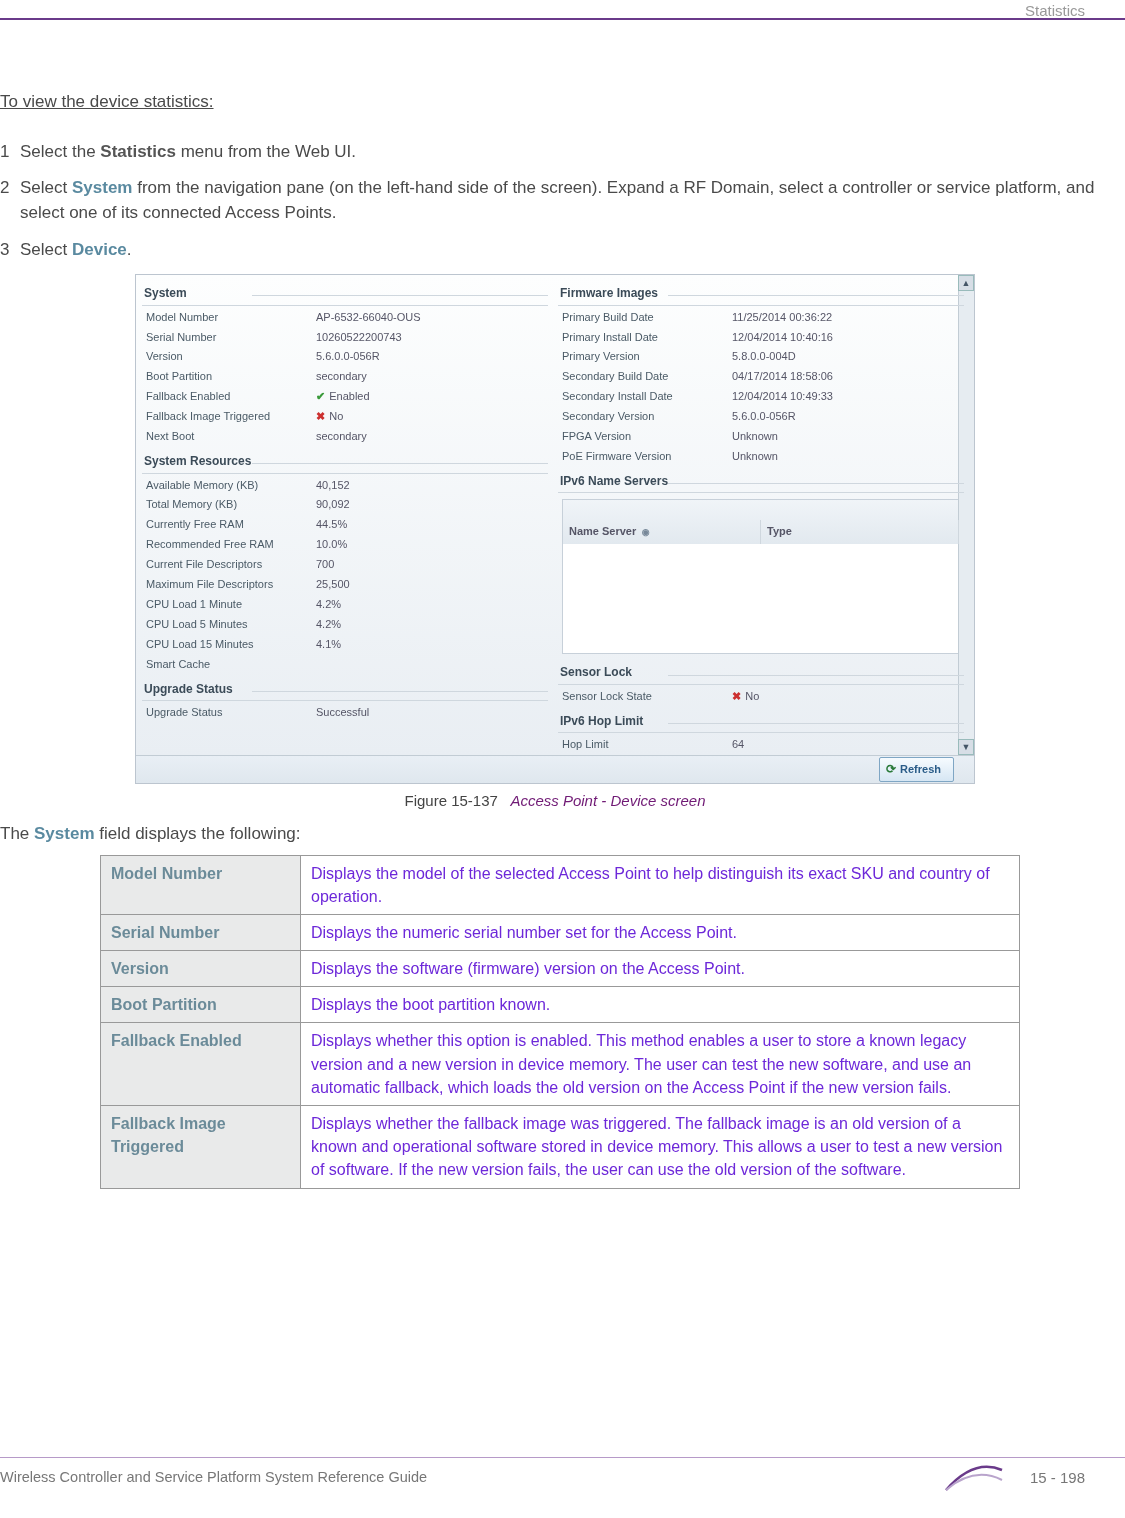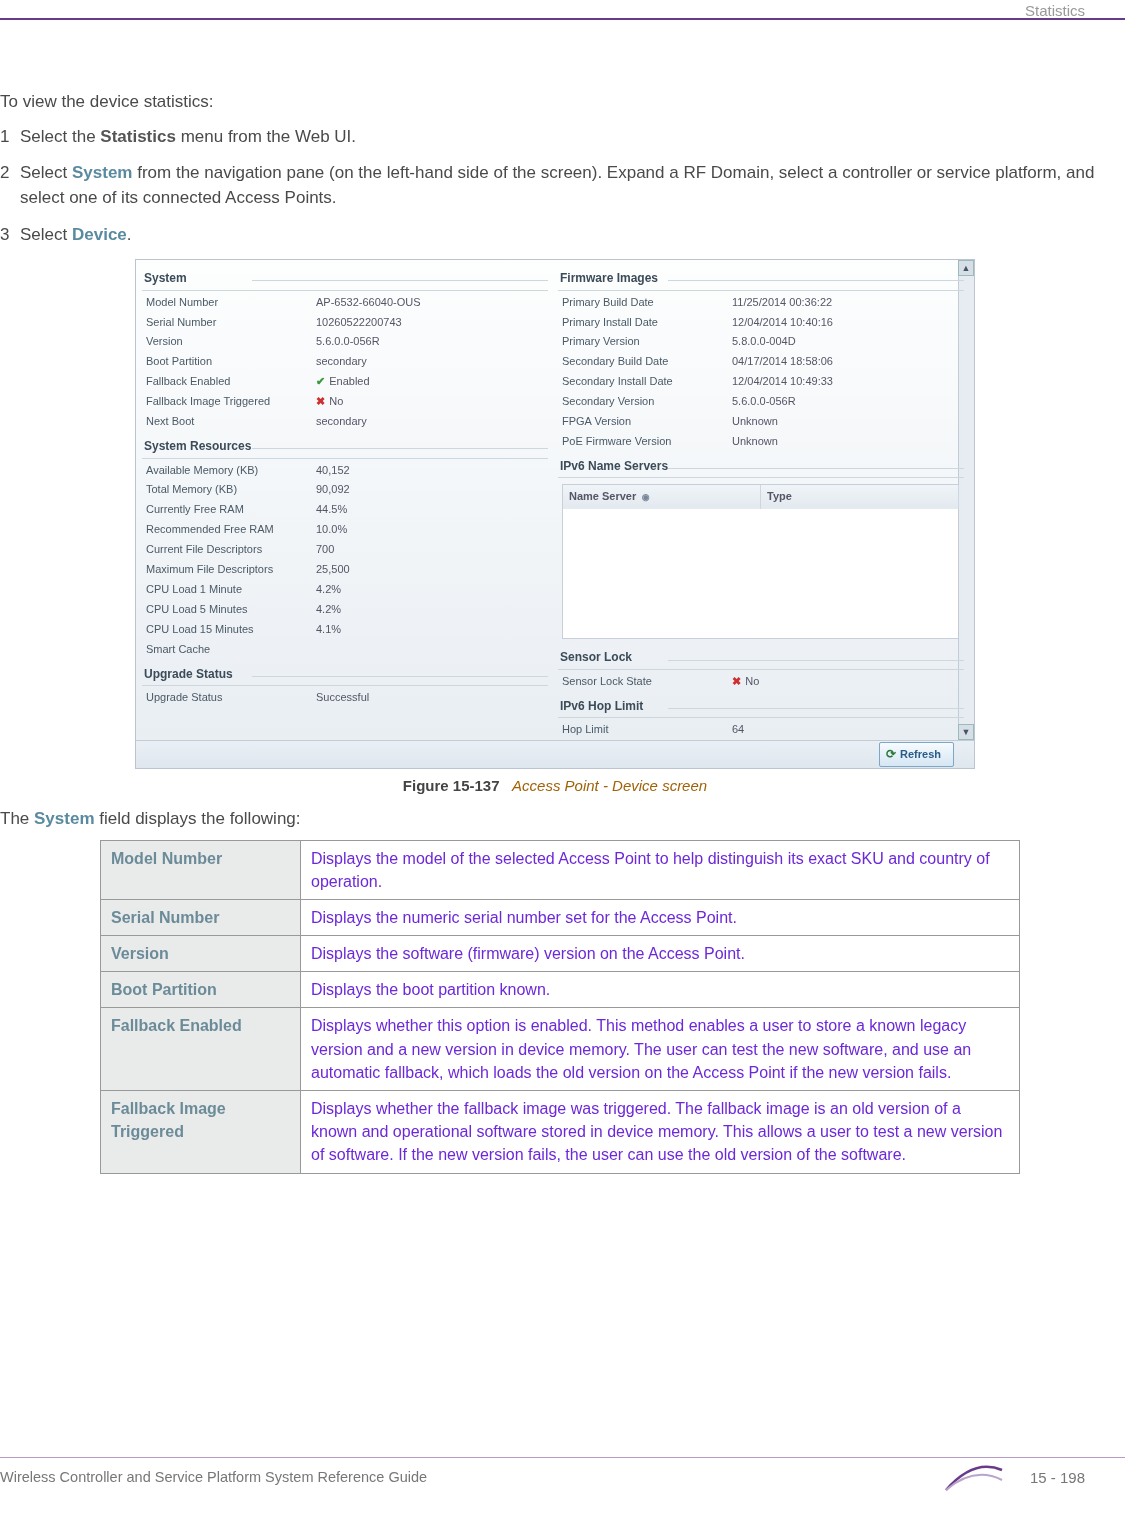--- a/index.html
+++ b/index.html
@@ -24,21 +24,21 @@
     font-size: 15px;
     color: #999;
   }
   .content {
     position: absolute;
     top: 80px;
     left: 0;
     width: 1125px;
     padding: 0 15px 0 0;
   }
-  .intro { margin: 10px 0 10px 0; }
+  .intro { margin: 10px 0 25px 0; text-decoration: underline; }
   ol.steps { list-style: none; counter-reset: step; margin-left: 0; }
   ol.steps > li {
     counter-increment: step;
     position: relative;
     padding-left: 20px;
     margin-bottom: 12px;
   }
   ol.steps > li::before {
     content: counter(step);
     position: absolute; left: 0; top: 0;
@@ -87,38 +87,38 @@
   .kv-row { display:flex; padding: 2px 4px; }
   .kv-row .k { width: 170px; color:#4a5a66; }
   .kv-row .v { flex:1; color:#556; }
   .enabled-icon { color:#3a9a3a; font-weight:bold; margin-right:4px;}
   .no-icon { color:#cc3030; font-weight:bold; margin-right:4px;}
   .ipv6-table {
     border:1px solid #c7d0d9; height: 155px; margin:4px; background:#fff;
     display:flex; flex-direction:column;
   }
   .ipv6-head { display:flex; background:linear-gradient(#f0f4f8,#e2e9ef); font-weight:bold; font-size:11px;}
-  .ipv6-head > div { flex:1; padding:4px 6px; border-right:1px solid #cfd7de; position:relative;}
+  .ipv6-head > div { flex:1; padding:4px 6px; border-right:1px solid #cfd7de; position:relative;margin-top:20px;}
   .ipv6-head .sort { font-size:9px; color:#789; }
   .ss-footer {
     background: linear-gradient(#e9eff5,#dfe7ee);
     border-top:1px solid #c2ccd4; height:28px;
     display:flex; justify-content:flex-end; align-items:center; padding-right:20px;
   }
   .refresh-btn {
     background: linear-gradient(#f6fbff,#d6e6f3);
     border:1px solid #7fa6c4; color:#2a5c88; font-weight:bold;
     font-size:11px; padding:3px 12px 3px 6px; border-radius:2px;
     display:flex; align-items:center; gap:4px;
   }
   .refresh-icon { color:#2a7a3a; font-size:12px; }
 
   .caption { text-align:center; font-size:15px; margin: 6px 0 10px; }
-  .caption .fig-bold { font-weight:bold; color:#444; }
-  .caption .fig-ital { font-style:italic; color:#a16207; }
+  .caption .fig-bold { font-weight:normal; color:#444; }
+  .caption .fig-ital { font-style:italic; color:#701a75; }
 
   .system-note { margin: 4px 0 8px 0; }
 
   
   .desc-table {
     width: 920px; margin-left:100px; border:1px solid #999;
     border-collapse: collapse; font-size:16px;
   }
   .desc-table td { border:1px solid #999; padding:6px 10px; vertical-align:top; }
   .desc-table td.key {

